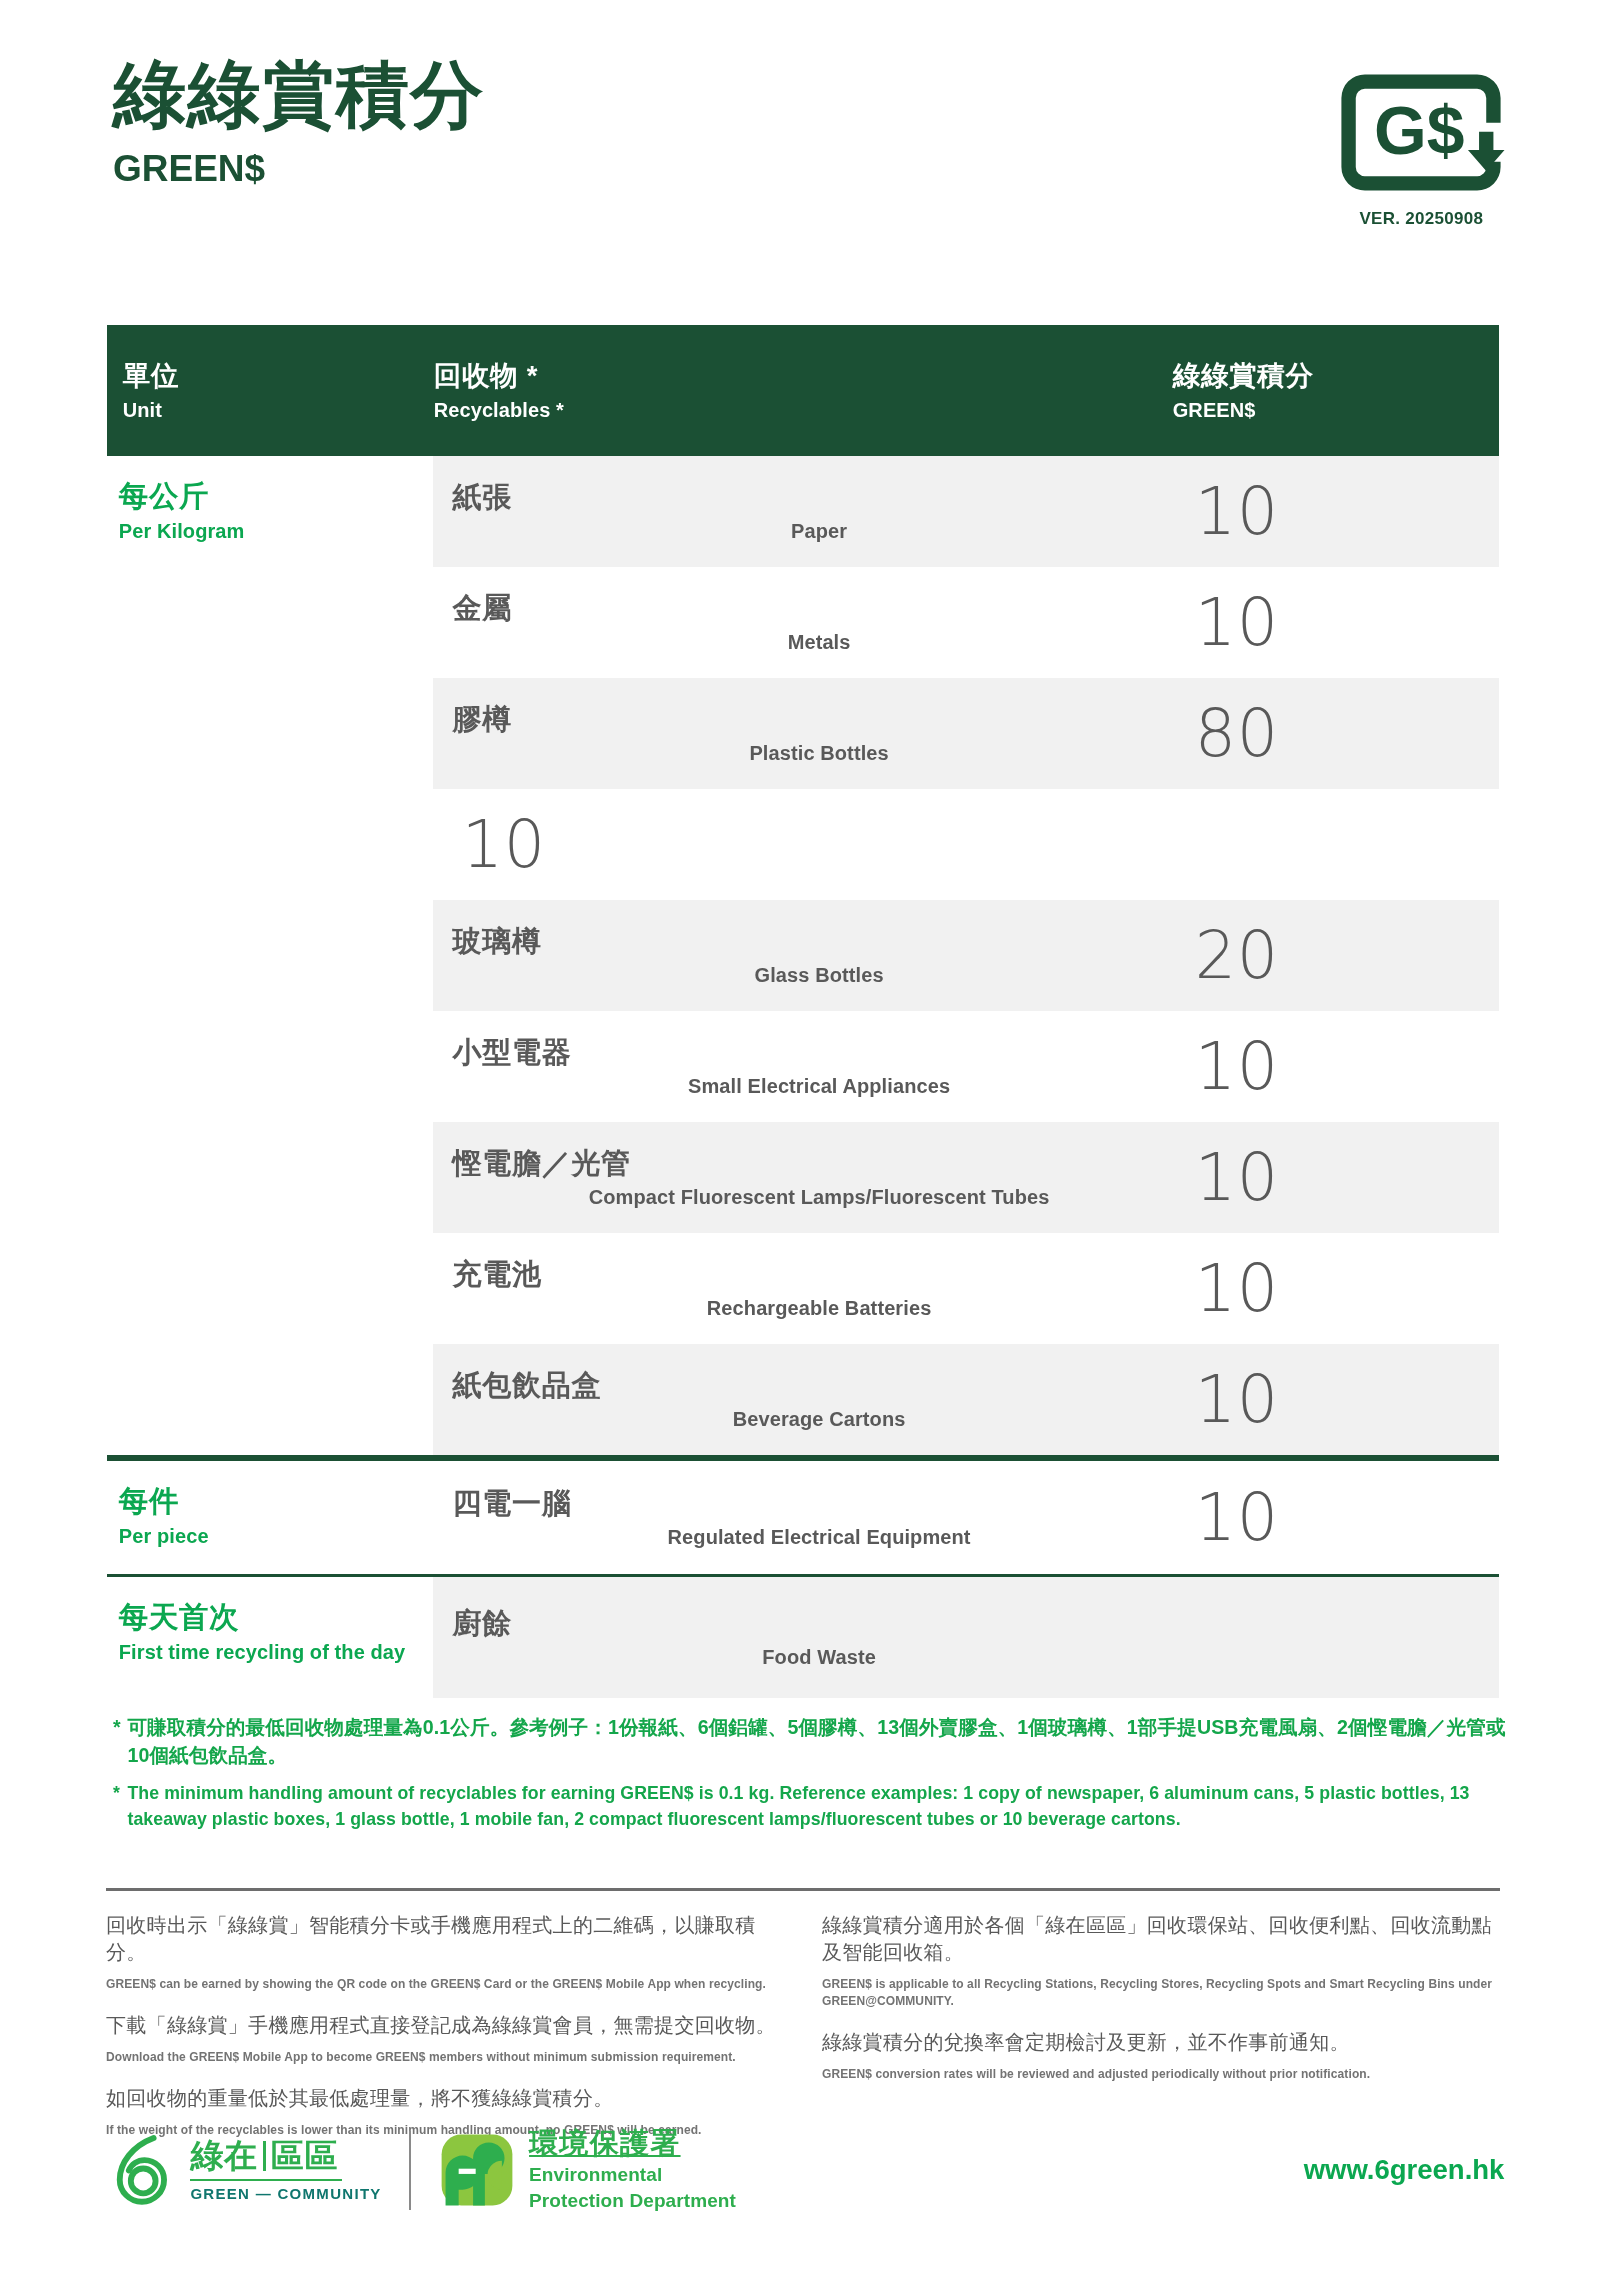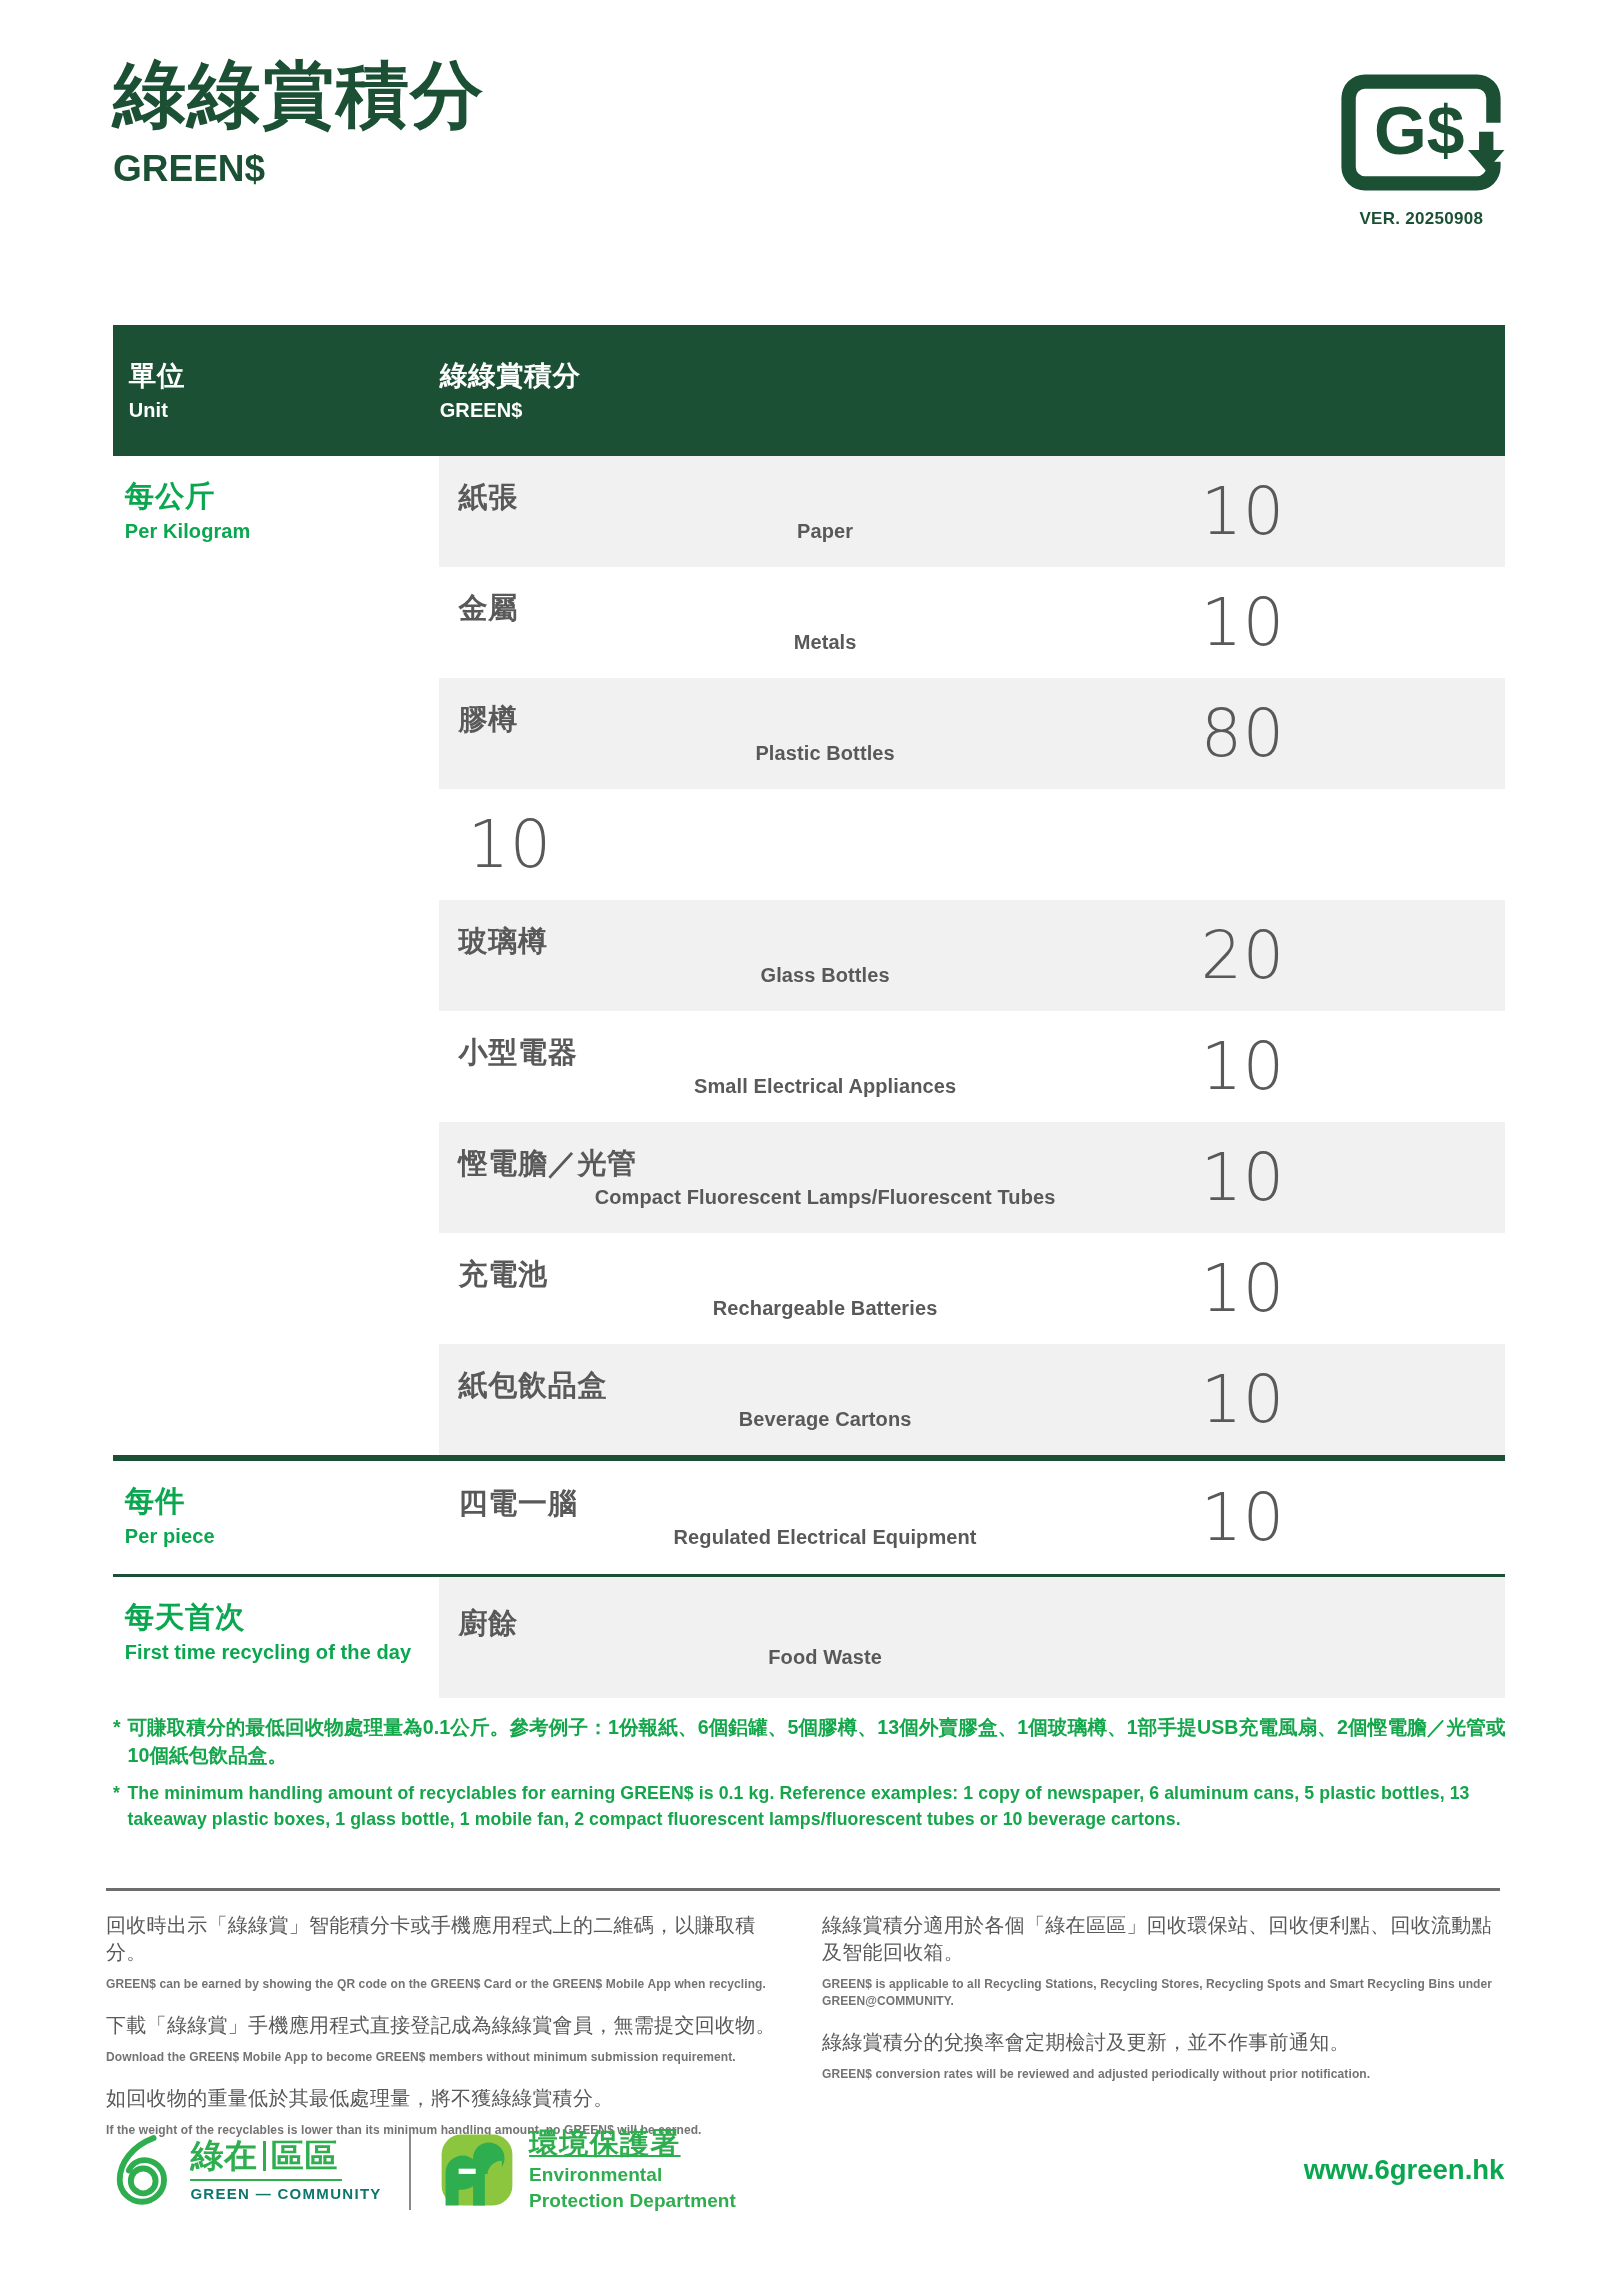--- a/index.html
+++ b/index.html
@@ -24,21 +24,21 @@
 
   .logo-block { position: absolute; right: 92px; top: 64px; width: 222px; }
   .gs-mark { position: relative; width: 196px; height: 137px; margin-left: 14.4px; }
   .gs-mark svg { display: block; width: 196px; height: 137px; }
   .ver {
     margin-top: 7.9px; text-align: center; width: 196px; margin-left: 14.4px;
     font-size: 17px; font-weight: 700; color: #1B5034; letter-spacing: 0.3px;
   }
 
   
-  .table { position: absolute; left: 113px; top: 325px; width: 1392px; }
+  .table { position: absolute; left: 107px; top: 325px; width: 1392px; }
 
   .thead {
     background: #1B5034; color: #ffffff;
     display: flex; align-items: center;
     height: 131px; padding-left: 15.7px;
   }
   .th { display: flex; flex-direction: column; justify-content: center; }
   .th .zh { font-size: 27.5px; font-weight: 700; line-height: 1.25; letter-spacing: 0.7px; }
   .th .en { font-size: 20px; font-weight: 700; margin-top: 5.2px; letter-spacing: 0.1px; }
   .col-unit   { width: 311px; }
@@ -176,20 +176,24 @@
     </div>
     <div class="ver">VER. 20250908</div>
   </div>
 
   <div class="table">
 
     <div class="thead">
       <div class="th col-unit">
         <span class="zh">單位</span>
         <span class="en">Unit</span>
+      </div>
+      <div class="th col-rec">
+        <span class="zh">回收物 *</span>
+        <span class="en">Recyclables *</span>
       </div>
       <div class="th col-pts">
         <span class="zh">綠綠賞積分</span>
         <span class="en">GREEN$</span>
       </div>
     </div>
 
     <div class="tbody">
 
       <div class="section sec-kg">

